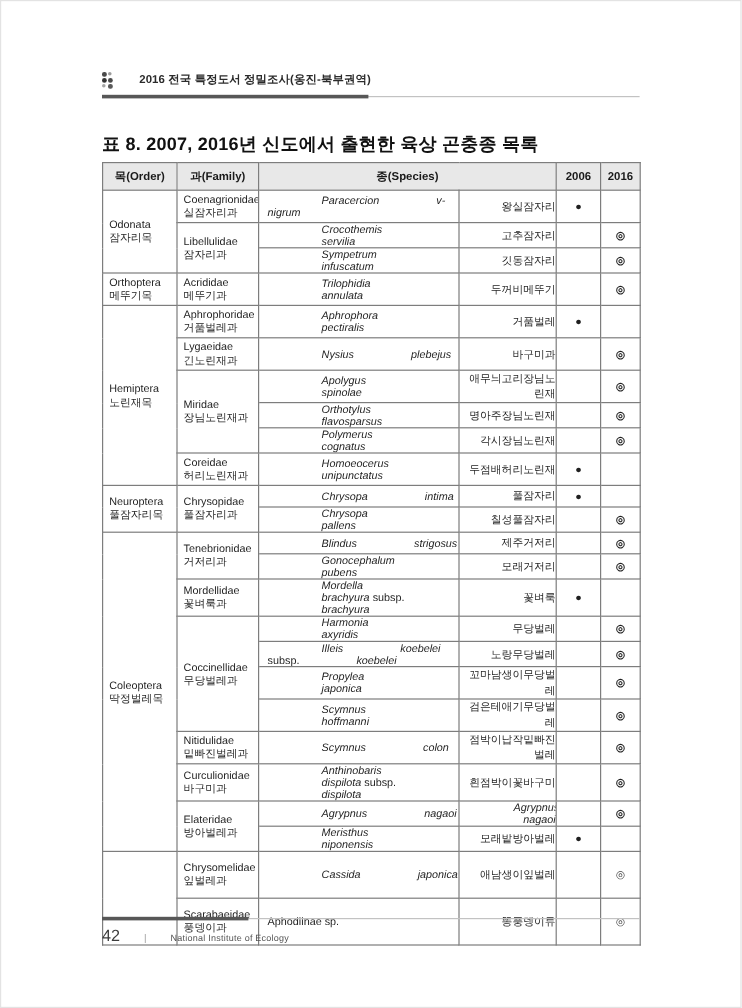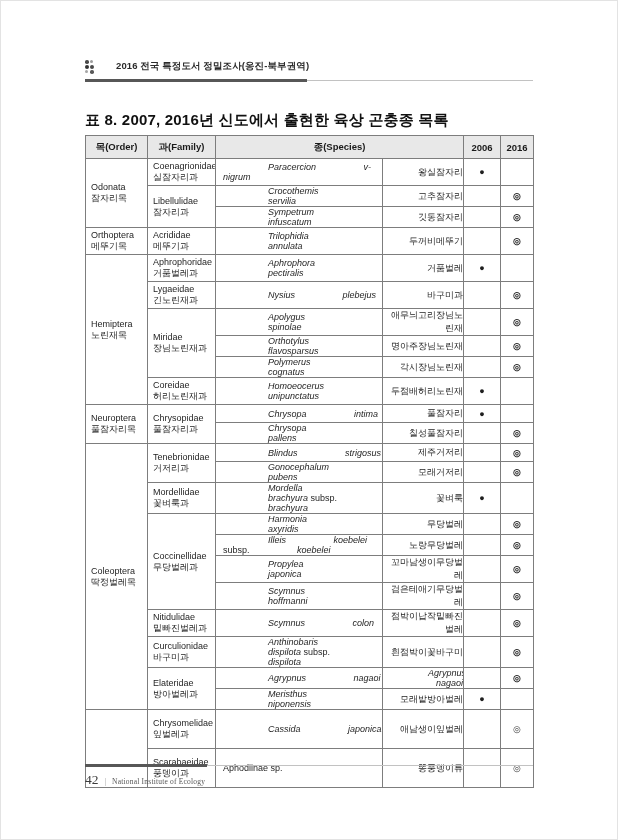--- a/index.html
+++ b/index.html
@@ -54,21 +54,21 @@
   .mark-cell   { text-align:center; }
   .mark-2007   { font-size:9px; }
   .mark-2016   { font-size:9.5px; font-weight:bold; color:#222; }
   .mark-2016.light { font-weight:normal; color:#444; }
 
   
   .doc-footer { position:absolute; left:85px; top:764px; width:448px; }
   .footer-rule { position:relative; height:3px; }
   .footer-rule .light { position:absolute; left:0; right:0; top:1px; height:1px; background:#c2c2c2; }
   .footer-rule .dark  { position:absolute; left:0; top:0; width:122px; height:3px; background:#575757; }
-  .footer-text { margin-top:5px; display:flex; align-items:baseline; gap:6px;font-family:Liberation Serif, serif; }
+  .footer-text { margin-top:5px; display:flex; align-items:baseline; gap:20px; }
   .page-num { font-size:13.5px; color:#3c3c3c; }
   .footer-sep { font-size:8px; color:#9a9a9a; }
   .org-name { font-size:7.5px; color:#555; letter-spacing:0.2px; }
 </style>
 </head>
 <body>
 
 <div class="page-frame"></div>
 
 <header class="doc-header">

